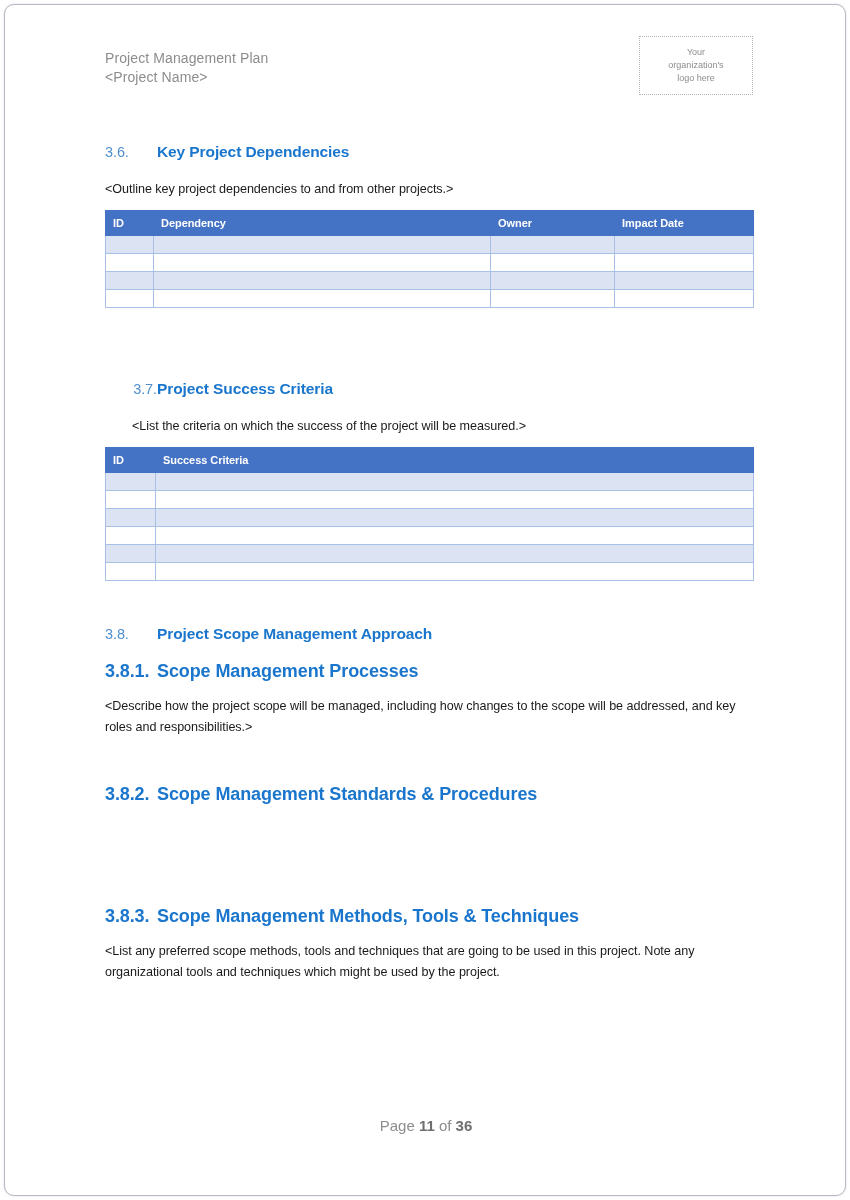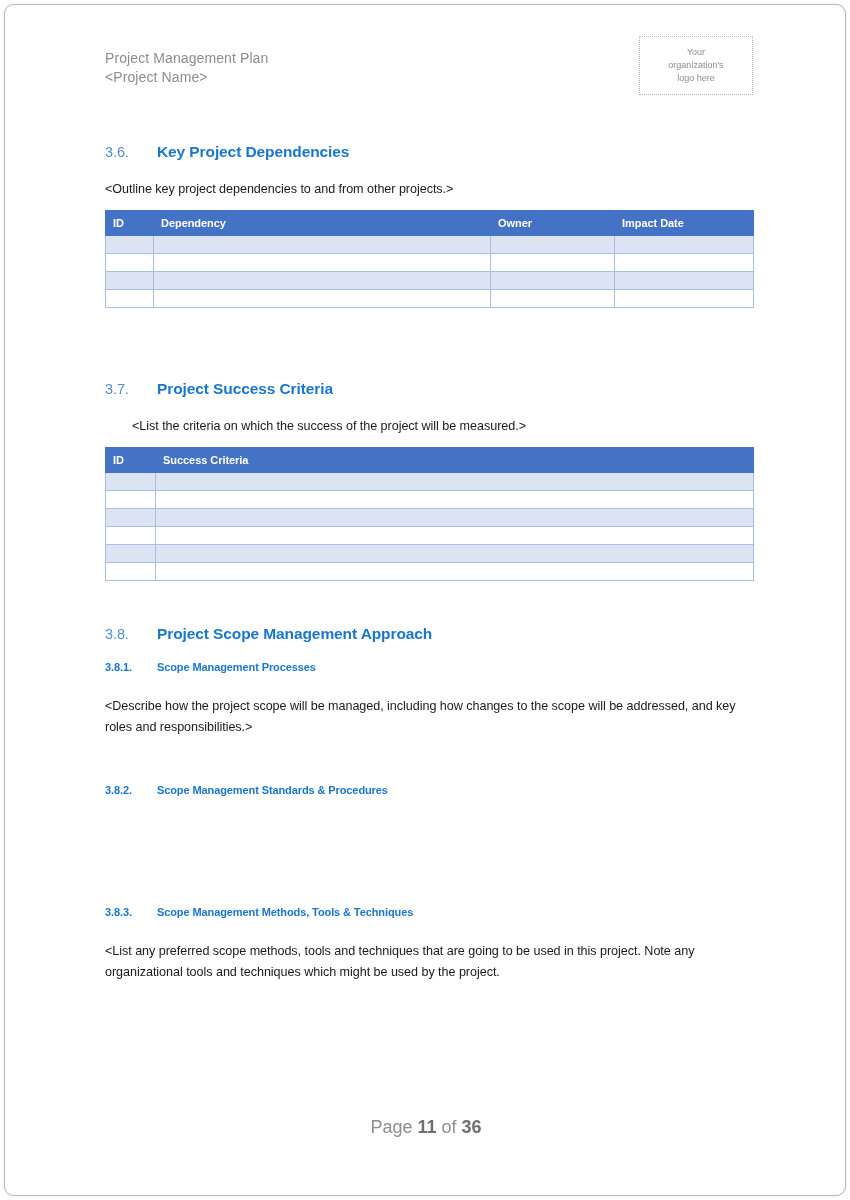--- a/index.html
+++ b/index.html
@@ -91,21 +91,21 @@
     font-size: 14.5px;
   }
   .h2 .ttl { color: #1a76cd; }
 
   .h3 {
     position: relative;
     display: flex;
     align-items: baseline;
     margin: 0;
     color: #1a76cd;
-    font-size: 11px;
+    font-size: 18px;
     font-weight: bold;
     letter-spacing: -0.1px;
   }
   .h3 .num {
     width: 52px;
     flex: 0 0 52px;
   }
 
   .para {
     margin: 0;
@@ -140,21 +140,21 @@
   table.doc-table tr.shade td { background: #dce3f2; }
   table.doc-table tr.plain td { background: #ffffff; }
 
   
   .doc-footer {
     position: absolute;
     left: 0;
     top: 1112px;
     width: 842px;
     text-align: center;
-    font-size: 18px;
+    font-size: 15px;
     color: #8d8d8d;
   }
   .doc-footer b { color: #6f6f6f; font-weight: bold; }
   .pg-part { display: inline; }
 </style>
 </head>
 <body>
 
 <div class="page">
 
@@ -219,21 +219,21 @@
         <tr class="plain">
           <td></td>
           <td></td>
           <td></td>
           <td></td>
         </tr>
       </tbody>
     </table>
   </div>
 
-  <div class="content" style="top:375px;">
+  <div class="content" style="top:375px;text-align:right;">
     <h2 class="h2">
       <span class="num">3.7.</span>
       <span class="ttl">Project Success Criteria</span>
     </h2>
   </div>
 
   <div class="content" style="top:411px;margin-left:27px;">
     <p class="para">&lt;List the criteria on which the success of the project will be measured.&gt;</p>
   </div>
 

